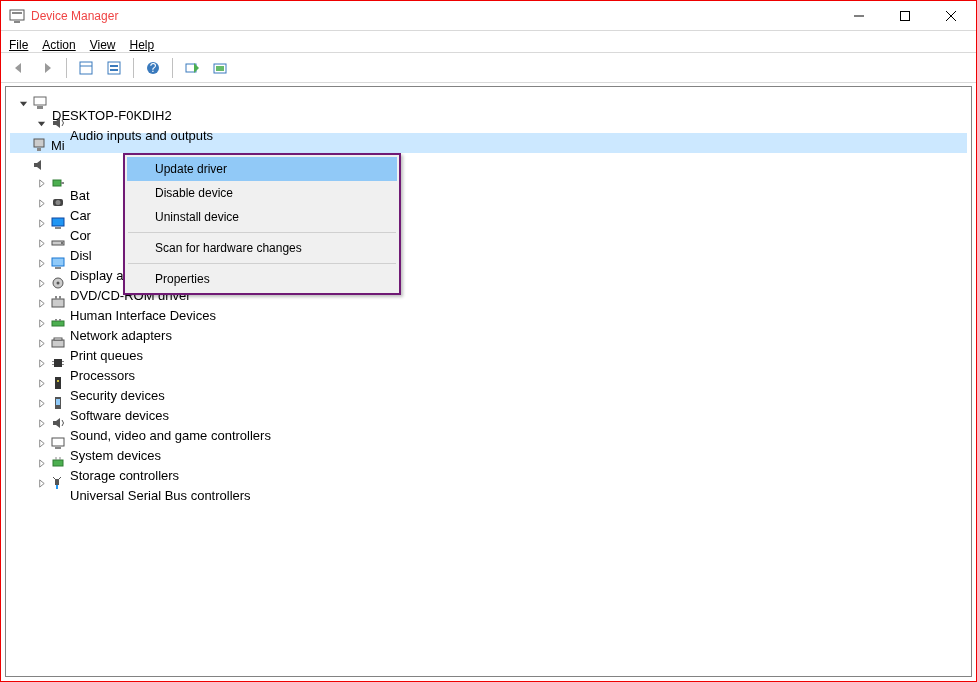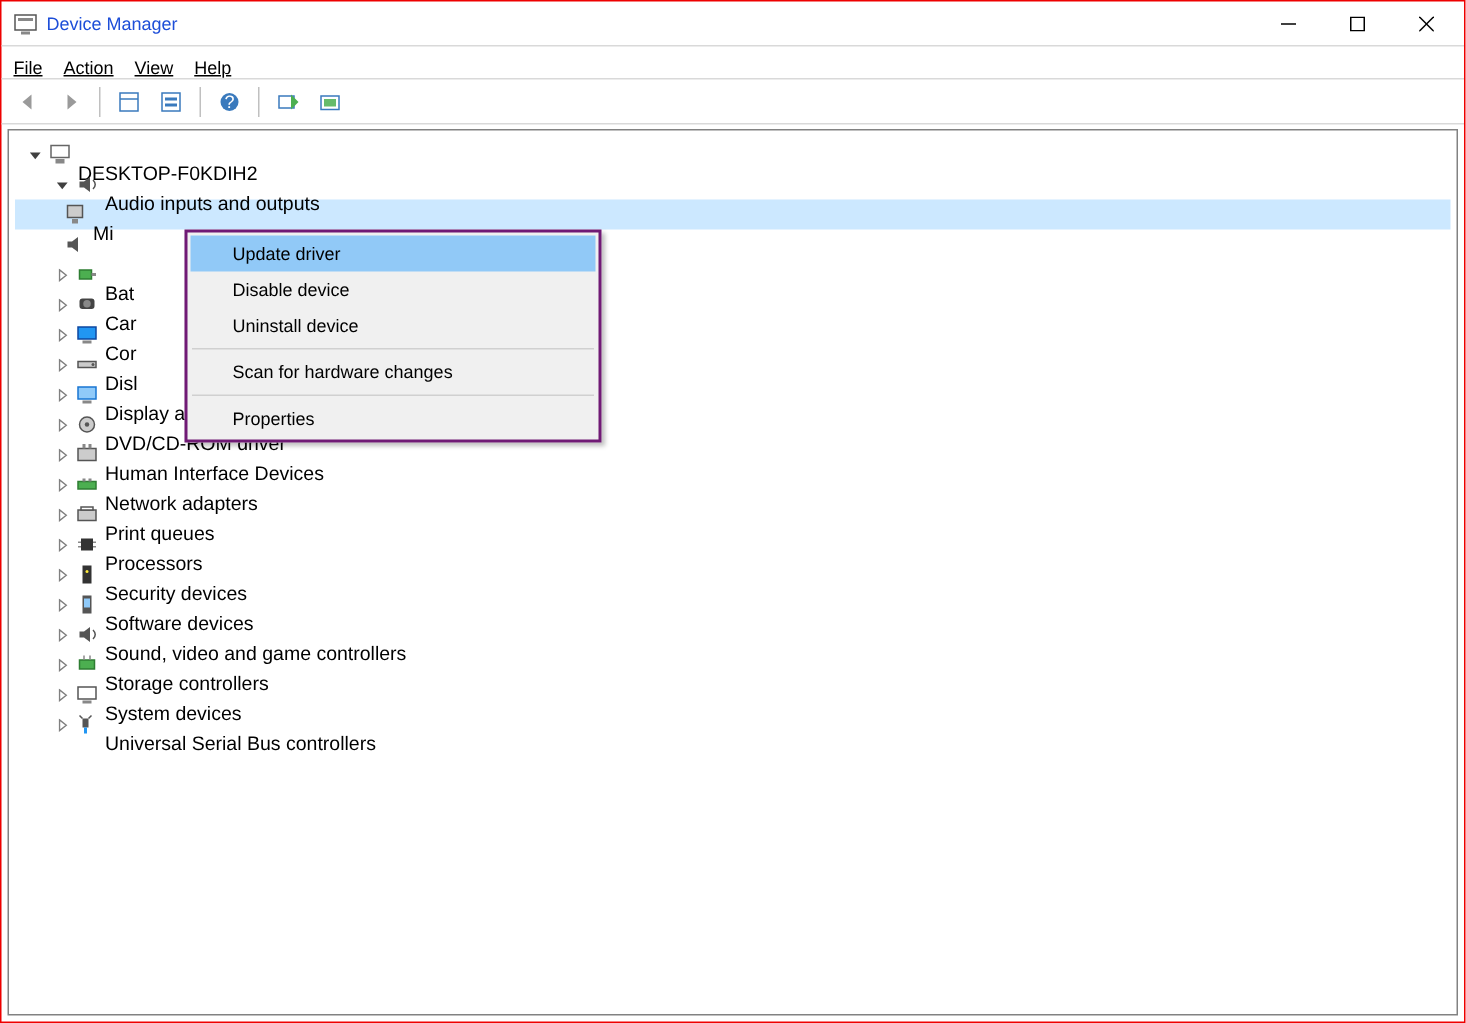--- a/index.html
+++ b/index.html
@@ -1,41 +1,41 @@
 <!DOCTYPE html>
 <html><head>
 <meta charset="utf-8">
 <style>
 * { box-sizing: border-box; margin: 0; padding: 0; font-family: "Segoe UI", Tahoma, sans-serif; font-size: 12px; }
 body { background: #fff; }
 .outer { width: 977px; height: 682px; border: 1px solid #e00; position: relative; background: #fff; }
 .window { position: absolute; inset: 0; }
 .titlebar { height: 30px; display: flex; align-items: center; padding: 0 2px 0 8px; border-bottom: 1px solid #d9d9d9; }
 .titlebar .icon { width: 16px; height: 16px; margin-right: 6px; }
-.titlebar .title { flex: 0 0 auto; font-size: 12px; color: #1d4ed8; }
+.titlebar .title { flex: 0 0 auto; font-size: 12px; color: #ef4444; }
 .titlebar .spacer { flex: 1; }
 .win-btn { width: 46px; height: 30px; display: flex; align-items: center; justify-content: center; }
 .win-btn svg { width: 10px; height: 10px; stroke: #000; stroke-width: 1; fill: none; }
 .menubar { height: 22px; display: flex; align-items: flex-end; padding: 0 8px; gap: 14px; border-bottom: 1px solid #d9d9d9; }
 .menubar span { font-size: 12px; color: #000; cursor: default; }
 .menubar span .ul { text-decoration: underline; }
 .toolbar { height: 30px; display: flex; align-items: center; padding: 0 6px; gap: 4px; border-bottom: 1px solid #d9d9d9; }
 .tbtn { width: 24px; height: 24px; display: flex; align-items: center; justify-content: center; border: 1px solid transparent; }
 .tsep { width: 1px; height: 20px; background: #c0c0c0; margin: 0 3px; }
 .content { position: absolute; top: 85px; left: 4px; right: 4px; bottom: 4px; border: 1px solid #828282; background: #fff; overflow: hidden; }
 .tree { padding: 6px 4px; font-size: 13px; color: #000; }
 .row { display: flex; align-items: center; height: 20px; white-space: nowrap; }
 .twisty { width: 14px; height: 14px; display: inline-flex; align-items: center; justify-content: center; margin-right: 2px; }
 .twisty svg { width: 9px; height: 9px; }
 .devicon { width: 16px; height: 16px; margin-right: 4px; display: inline-flex; align-items: center; justify-content: center; }
 .label { font-size: 13px; margin-top: 24px; }
 .sel { background: #cce8ff; }
 .indent0 { padding-left: 6px; }
 .indent1 { padding-left: 24px; }
-.indent2 { padding-left: 32px; }
+.indent2 { padding-left: 21px; align-items: flex-end; }
 .contextmenu { position: absolute; left: 122px; top: 152px; width: 278px; background: #f0f0f0; border: 2px solid #701a75; box-shadow: 2px 2px 3px rgba(0,0,0,0.25); padding: 2px; z-index: 10; }
 .ctx-item { height: 24px; display: flex; align-items: center; padding: 0 28px; font-size: 13px; color: #000; }
 .ctx-item.hl { background: #91c9f7; }
 .ctx-item.bold { font-weight: 400; }
 .ctx-sep { height: 1px; background: #d0d0d0; margin: 3px 1px; }
 .red-box { position: absolute; border: 3px solid #e10600; pointer-events: none; }
 </style>
 </head>
 <body>
 
@@ -361,39 +361,39 @@
               <span class="label">Sound, video and game controllers</span>
             </div>
             <div class="row indent1">
               <span class="twisty">
                 <svg viewBox="0 0 10 10">
                   <path d="M3 1 L8 5 L3 9 Z" fill="none" stroke="#808080"></path>
                 </svg>
               </span>
               <span class="devicon">
                 <svg viewBox="0 0 16 16">
+                  <rect x="2" y="3" width="12" height="8" fill="#fff" stroke="#555"></rect>
+                  <rect x="5" y="12" width="6" height="2" fill="#888"></rect>
+                </svg>
+              </span>
+              <span class="label">System devices</span>
+            </div>
+            <div class="row indent1">
+              <span class="twisty">
+                <svg viewBox="0 0 10 10">
+                  <path d="M3 1 L8 5 L3 9 Z" fill="none" stroke="#808080"></path>
+                </svg>
+              </span>
+              <span class="devicon">
+                <svg viewBox="0 0 16 16">
                   <rect x="3" y="5" width="10" height="6" fill="#4caf50" stroke="#2e7d32"></rect>
                   <path d="M6 5 L6 2 M10 5 L10 2" stroke="#888"></path>
                 </svg>
               </span>
               <span class="label">Storage controllers</span>
-            </div>
-            <div class="row indent1">
-              <span class="twisty">
-                <svg viewBox="0 0 10 10">
-                  <path d="M3 1 L8 5 L3 9 Z" fill="none" stroke="#808080"></path>
-                </svg>
-              </span>
-              <span class="devicon">
-                <svg viewBox="0 0 16 16">
-                  <rect x="2" y="3" width="12" height="8" fill="#fff" stroke="#555"></rect>
-                  <rect x="5" y="12" width="6" height="2" fill="#888"></rect>
-                </svg>
-              </span>
-              <span class="label">System devices</span>
             </div>
             <div class="row indent1">
               <span class="twisty">
                 <svg viewBox="0 0 10 10">
                   <path d="M3 1 L8 5 L3 9 Z" fill="none" stroke="#808080"></path>
                 </svg>
               </span>
               <span class="devicon">
                 <svg viewBox="0 0 16 16">
                   <rect x="5" y="4" width="4" height="6" fill="#555"></rect>

